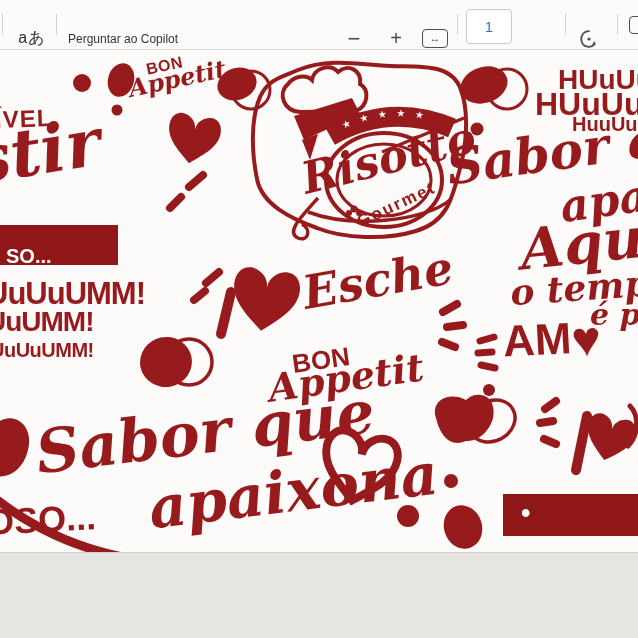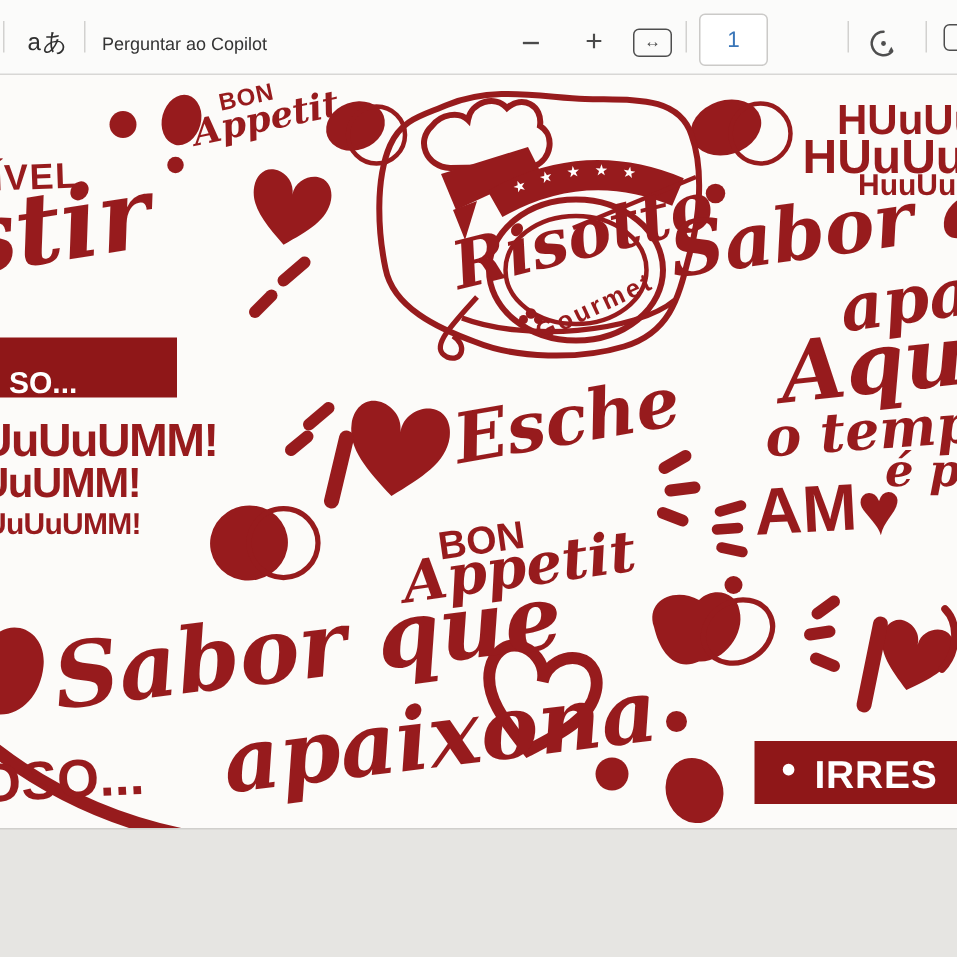--- a/index.html
+++ b/index.html
@@ -5,21 +5,21 @@
   html,body { margin:0; padding:0; }
   body {
     width:638px; height:638px; overflow:hidden; position:relative;
     background:#e6e5e2; font-family:"Liberation Sans", sans-serif;
   }
   
   .toolbar {
     position:absolute; top:0; left:0; width:638px; height:49px;
     background:#fbfbfa; border-bottom:1px solid #d8d7d5;
   }
-  .tb { position:absolute; top:4px; height:49px; display:flex; align-items:center;
+  .tb { position:absolute; top:14px; height:49px; display:flex; align-items:center;
         justify-content:center; color:#3f3f3f; }
   .sep { position:absolute; top:14px; width:1px; height:21px; background:#d2d1cf; }
   .tb-btn { cursor:default; background:none; border:none; padding:0; color:#3f3f3f;
             font-family:"Liberation Sans",sans-serif; }
   .readaloud { left:10px; width:44px; font-size:16px; letter-spacing:1px; color:#2f2f2f; }
   .copilot  { left:68px; width:180px; justify-content:flex-start; font-size:12px; color:#343434; }
   .zoomout { left:340px; width:28px; font-size:22px; color:#4a4a4a; }
   .zoomin  { left:382px; width:28px; font-size:20px; color:#4a4a4a; }
   .fitw    { left:420px; width:30px; }
   .fitw-box { width:24px; height:17px; border:1.6px solid #4e4e4e; border-radius:4px;
@@ -192,17 +192,16 @@
   <div class="rt script" style="left:510px; top:218px; font-size:36px; transform:rotate(-4deg)">o temper</div>
   <div class="rt script" style="left:590px; top:250px; font-size:30px">é p</div>
   <div class="rt block" style="left:503px; top:266px; font-size:44px; transform:rotate(-3deg)"><span>AM</span><span style="font-size:50px; vertical-align:-4px">♥</span></div>
 
   <div class="rt script" style="left:35px; top:352px; font-size:60px; transform:rotate(-7deg)">Sabor que</div>
   <div class="rt script" style="left:148px; top:412px; font-size:58px; transform:rotate(-7deg)">apaixona</div>
   <div class="rt block" style="left:-14px; top:452px; font-size:36px; transform:rotate(-3deg)">OSO...</div>
 
   <div class="banner" style="left:503px; top:444px; width:135px; height:42px">
     <span style="position:absolute; left:18px; top:4px; font-size:27px">•</span>
-    <span style="position:absolute; left:40px; top:7px; font-size:26px; letter-spacing:0.5px">IRRES</span>
   </div>
 </div>
 
 <div class="gray-area"></div>
 
 </body></html>

